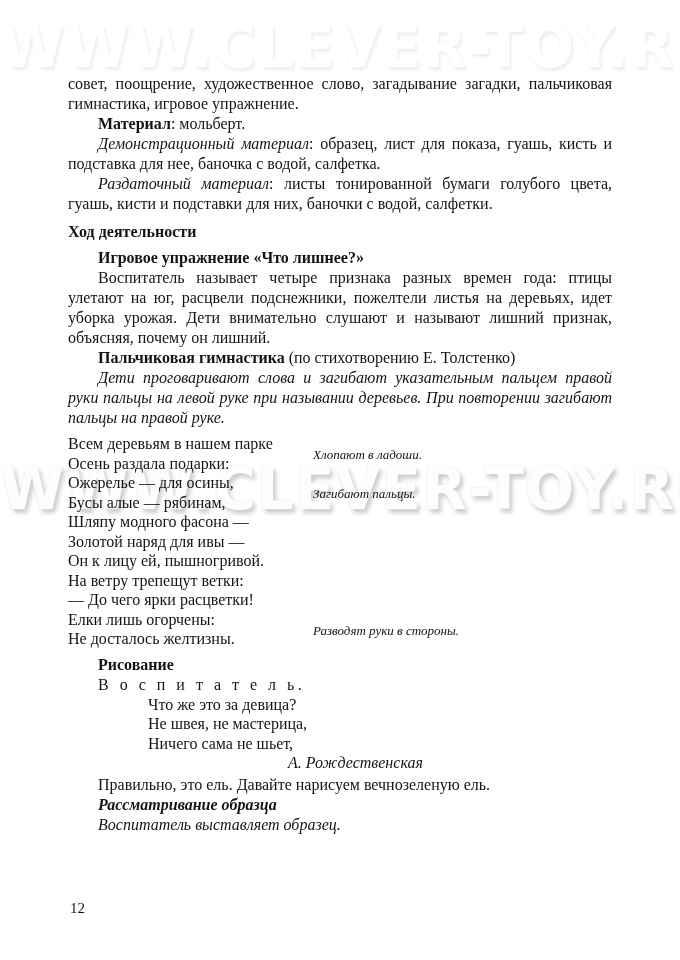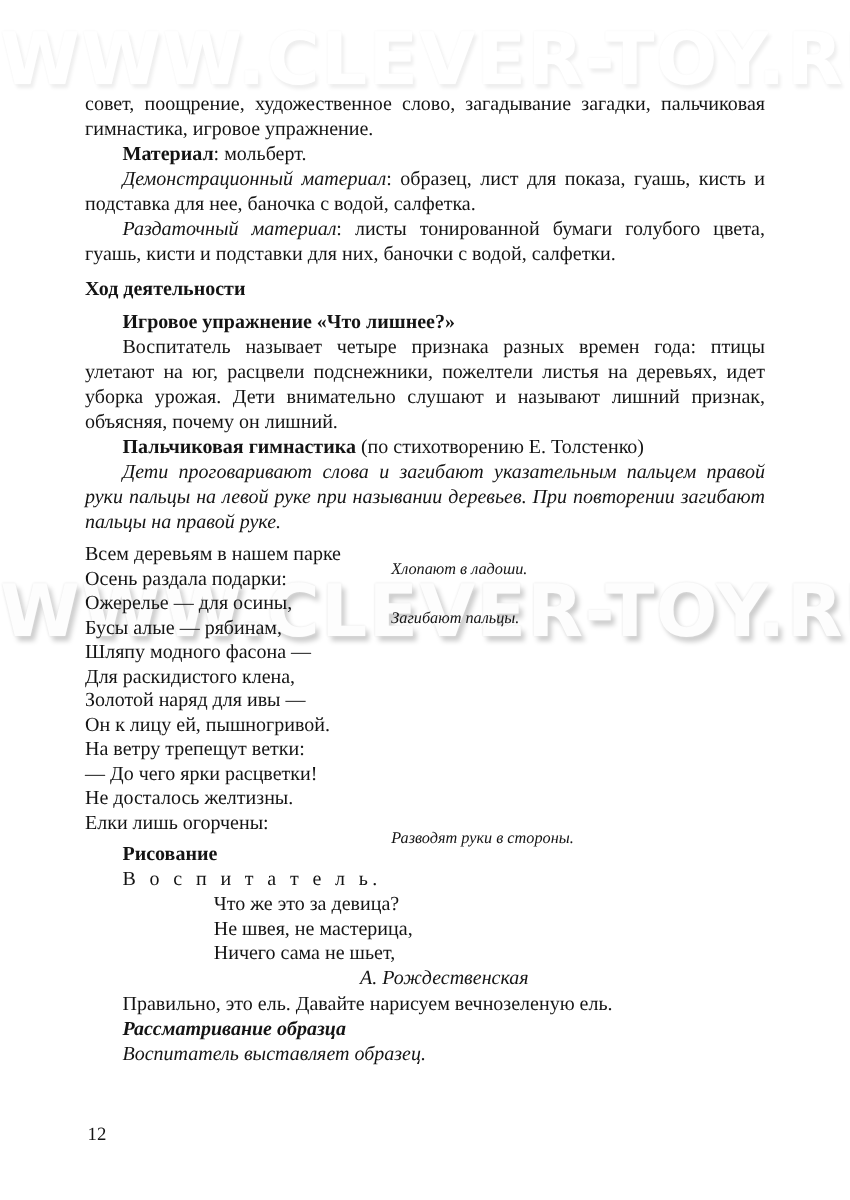--- a/index.html
+++ b/index.html
@@ -28,21 +28,21 @@
   .heading { font-weight:bold; margin-top:8px; margin-bottom:6px; }
   .game-title { margin-top:6px; }
   .poem { margin-top:6px; line-height:19.5px; }
   .poem-row { position:relative; height:19.5px; }
   .poem-action {
     position:absolute; left:245px; top:11px; font-style:italic; font-size:13px;
     white-space:nowrap;
   }
   .drawing-title { margin-top:6px; }
   .speaker { letter-spacing:3.5px; text-indent:30px; }
-  .riddle { margin-left:103px; line-height:19.5px; }
+  .riddle { margin-left:80px; line-height:19.5px; }
   .riddle-author { margin-left:220px; font-style:italic; line-height:19.5px; }
   .answer { margin-top:2px; }
   .page-number { position:absolute; left:70px; top:900px; font-size:15px; z-index:1; }
 </style>
 </head>
 <body>
 
 <div class="page">
 
   <div class="watermark wm-top">WWW.CLEVER-TOY.RU</div>
@@ -88,24 +88,20 @@
         <div class="poem-row">
           <span class="poem-text">Бусы алые — рябинам,</span>
           <span class="poem-action"></span>
         </div>
 
         <div class="poem-row">
           <span class="poem-text">Шляпу модного фасона —</span>
           <span class="poem-action"></span>
         </div>
 
-        <div class="poem-row">
-          <span class="poem-text">Для раскидистого клена,</span>
-          <span class="poem-action"></span>
-        </div>
 
         <div class="poem-row">
           <span class="poem-text">Золотой наряд для ивы —</span>
           <span class="poem-action"></span>
         </div>
 
         <div class="poem-row">
           <span class="poem-text">Он к лицу ей, пышногривой.</span>
           <span class="poem-action"></span>
         </div>
@@ -114,27 +110,27 @@
           <span class="poem-text">На ветру трепещут ветки:</span>
           <span class="poem-action"></span>
         </div>
 
         <div class="poem-row">
           <span class="poem-text">— До чего ярки расцветки!</span>
           <span class="poem-action"></span>
         </div>
 
         <div class="poem-row">
-          <span class="poem-text">Не досталось желтизны.</span>
-          <span class="poem-action"></span>
+          <span class="poem-text">Елки лишь огорчены:</span>
+          <span class="poem-action">Разводят руки в стороны.</span>
         </div>
 
         <div class="poem-row">
-          <span class="poem-text">Елки лишь огорчены:</span>
-          <span class="poem-action">Разводят руки в стороны.</span>
+          <span class="poem-text">Не досталось желтизны.</span>
+          <span class="poem-action"></span>
         </div>
 
     </div>
 
     <p class="b ind drawing-title">Рисование</p>
     <p class="speaker">В о с п и т а т е л ь.</p>
 
     <div class="riddle">
 
         <div>Что же это за девица?</div>

